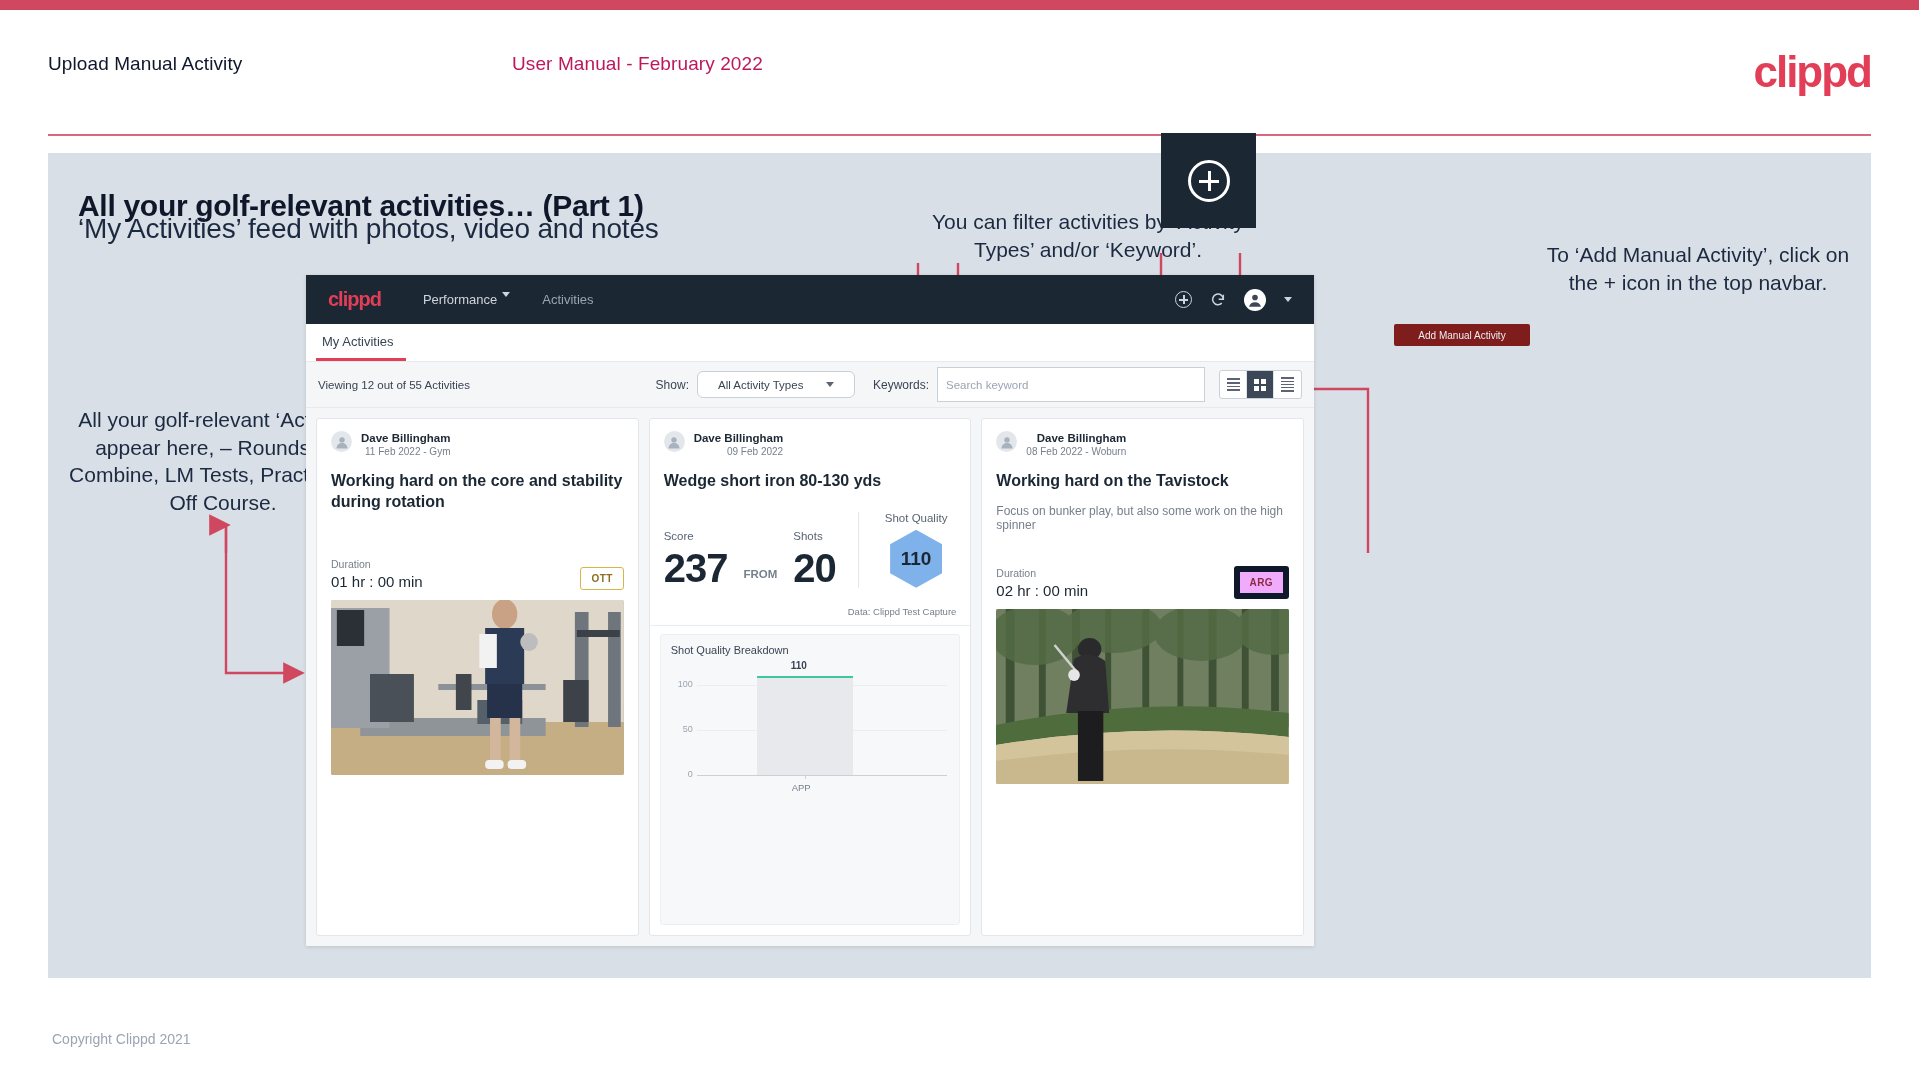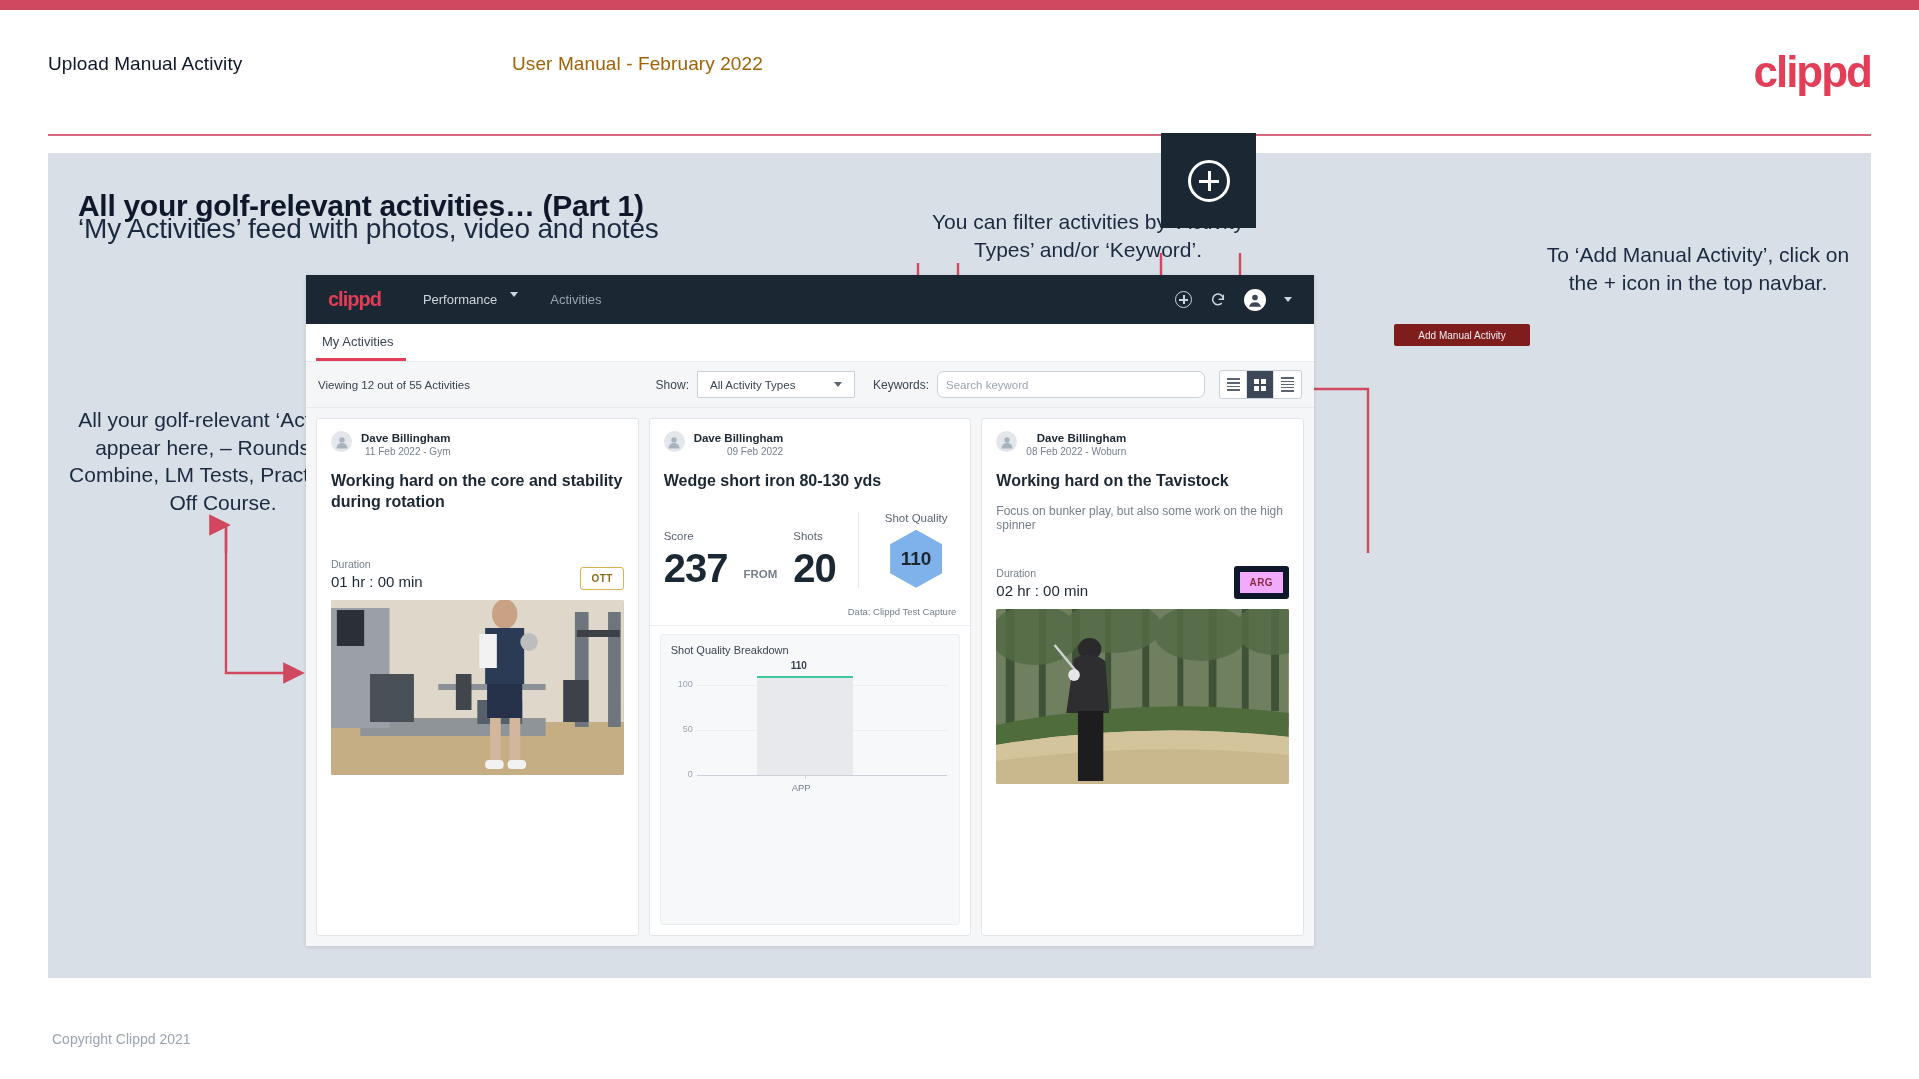--- a/index.html
+++ b/index.html
@@ -21,21 +21,21 @@
   .slide-header {
     position:absolute; left:0; top:10px; width:1919px; height:110px;
     background:#fff;
   }
   .hdr-left {
     position:absolute; left:48px; top:43px;
     font-size:19px; color:#0f172a; letter-spacing:.1px;
   }
   .hdr-mid {
     position:absolute; left:512px; top:43px;
-    font-size:19px; color:#a16207; letter-spacing:.1px;
+    font-size:19px; color:#be185d; letter-spacing:.1px;
   }
   .hdr-logo {
     position:absolute; right:48px; top:40px;
     font-size:44px; font-weight:bold; color:#e23e57;
     letter-spacing:-2px; line-height:1;
   }
   .hdr-rule {
     position:absolute; left:48px; top:124px; width:1823px; height:2px;
     background:#d8687e;
   }
@@ -90,21 +90,21 @@
   .navbar {
     height:49px; background:#1b2733; display:flex; align-items:center;
     padding:0 14px; position:relative;
   }
   .nav-logo {
     font-size:20px; font-weight:bold; color:#e23e57; letter-spacing:-1px;
     margin-right:42px; margin-left:8px;
   }
   .nav-link {
     font-size:13px; color:#cfd5dc; margin-right:32px;
-    display:flex; align-items:flex-start; gap:13px;
+    display:flex; align-items:flex-start; gap:5px;
   }
   .nav-link.muted { color:#9aa5b1; }
   .caret {
     width:0;height:0;border-left:4px solid transparent;border-right:4px solid transparent;
     border-top:5px solid currentColor; display:inline-block;
   }
   .nav-right {
     margin-left:auto; display:flex; align-items:center; gap:18px; padding-right:8px;
   }
   .ico-circle-plus {
@@ -136,31 +136,31 @@
 
   
   .filter-row {
     height:46px; background:#f4f6f8; display:flex; align-items:center;
     padding:0 12px; border-bottom:1px solid #e6e9ed;
   }
   .viewing { font-size:11.5px; color:#3a4553; }
   .f-label { font-size:12px; color:#3a4553; margin-right:8px; }
   .select-box {
     width:158px; height:27px; background:#fff; border:1px solid #c9d0d8;
-    border-radius:1px; display:flex; align-items:center; padding:0 12px;
+    border-radius:6px; display:flex; align-items:center; padding:0 20px;
     font-size:11.5px; color:#3a4553; position:relative;
   }
   .select-box .sc {
     margin-left:auto; width:0;height:0;
     border-left:4px solid transparent;border-right:4px solid transparent;
     border-top:5px solid #5a6472;
   }
   .kw-box {
-    width:268px; height:27px; background:#fff; border:1px solid #c9d0d8;
-    border-radius:7px; display:flex; align-items:center; padding:0 8px;
+    width:268px; height:35px; background:#fff; border:1px solid #c9d0d8;
+    border-radius:0; display:flex; align-items:center; padding:0 8px;
     font-size:11.5px; color:#9aa5b1;
   }
   .toggle-group {
     margin-left:auto; display:flex; border:1px solid #c9d0d8; border-radius:3px;
     overflow:hidden; background:#fff;
   }
   .tg-btn {
     width:27px;height:27px;display:flex;align-items:center;justify-content:center;
     border-right:1px solid #dfe4ea;
   }

